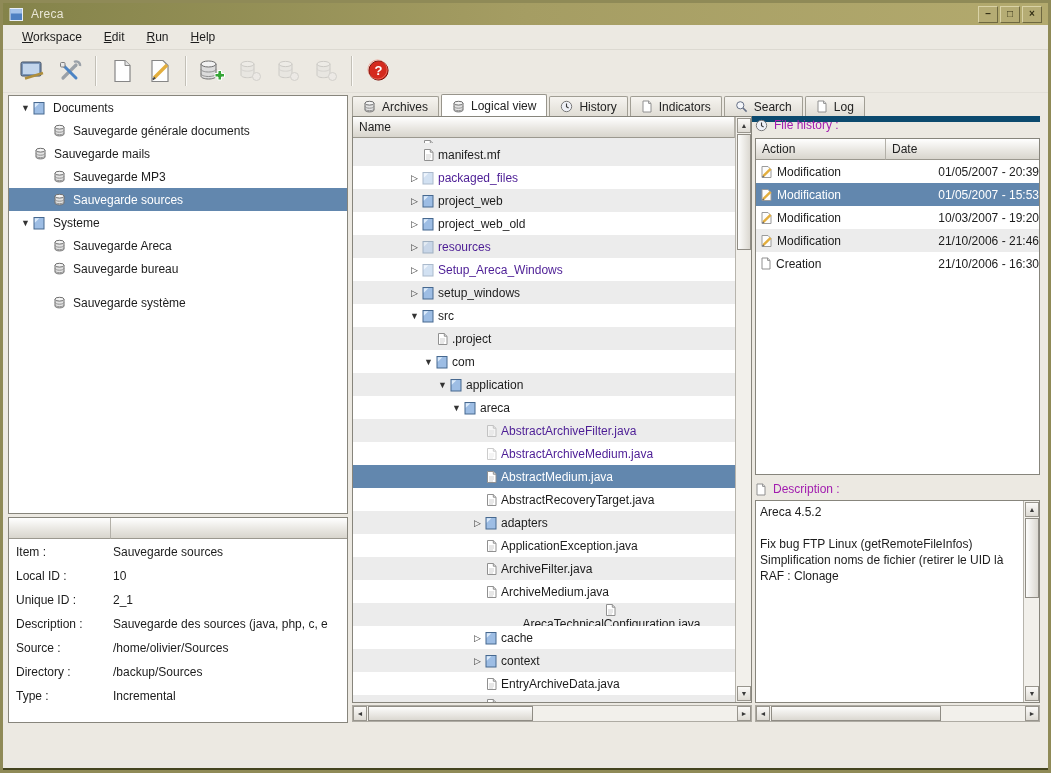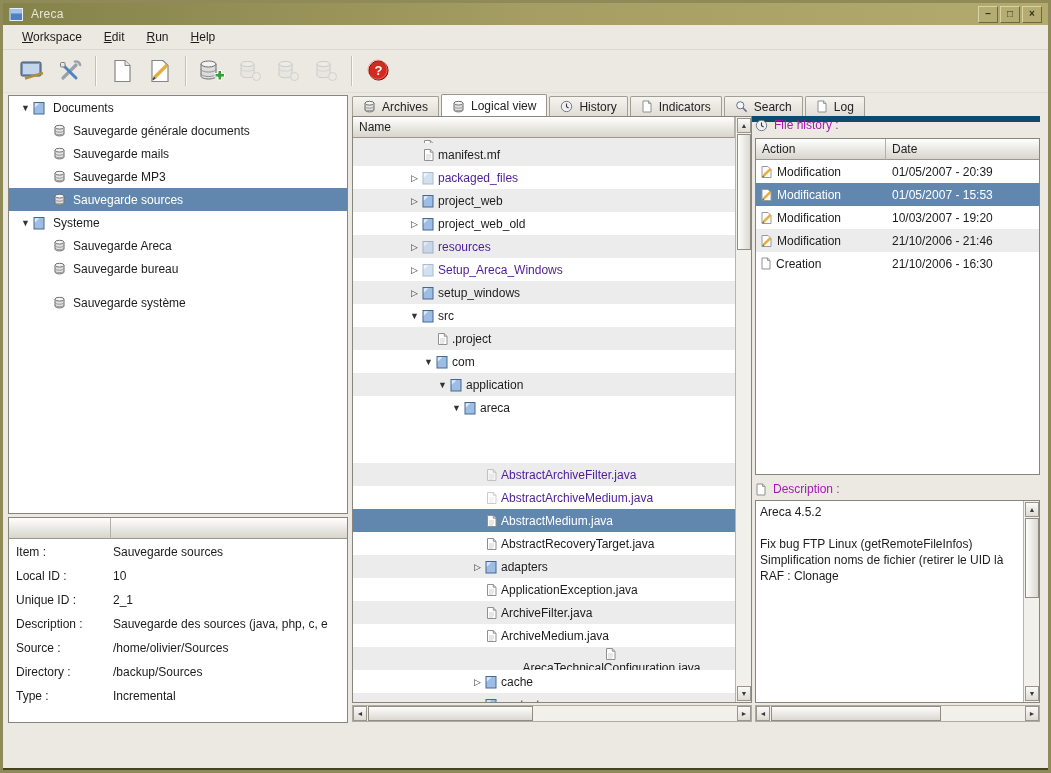--- a/index.html
+++ b/index.html
@@ -72,21 +72,21 @@
   
   .vscroll{position:absolute;top:0;right:0;bottom:0;width:16px;background:#f2f0eb;border-left:1px solid #b7b4ac;box-sizing:border-box;}
   .hscrollbar{position:absolute;height:17px;background:#f2f0eb;border:1px solid #aeaba3;box-sizing:border-box;}
   .sb-btn{position:absolute;width:14px;height:15px;background:linear-gradient(#fbfaf8,#dedbd4);
     border:1px solid #98958d;box-sizing:border-box;display:flex;align-items:center;justify-content:center;
     font-size:7px;color:#3a3a3a;line-height:1;}
   .sb-thumb{position:absolute;background:linear-gradient(to right,#fdfdfc,#dbd8d1);border:1px solid #8f8c84;box-sizing:border-box;}
   .sb-thumb.h{background:linear-gradient(#fdfdfc,#dbd8d1);}
   
   .section-label{position:absolute;display:flex;align-items:center;gap:6px;color:#a21caf;}
-  #fh-table{left:755px;top:138px;width:285px;height:337px;overflow:hidden;}
+  #fh-table{left:755px;top:138px;width:285px;height:337px;overflow:hidden;text-align:right;}
   .fh-hdr{display:flex;height:21px;}
   .fh-hdr .h1{width:130px;flex:none;}
   .fh-hdr .h2{flex:1;border-right:none;}
   .hrow{height:23px;display:flex;align-items:center;}
   .hrow.bg-gray{background:#ececec;}
   .hrow.selected{background:#6287ae;color:#fff;}
   .hrow .c1{width:130px;flex:none;display:flex;align-items:center;gap:4px;padding-left:4px;box-sizing:border-box;overflow:hidden;}
   .hrow .c2{flex:1;padding-left:6px;overflow:hidden;white-space:nowrap;}
   #desc-box{left:755px;top:500px;width:285px;height:203px;overflow:hidden;}
   #desc-text{position:absolute;left:4px;top:3px;right:19px;bottom:2px;overflow:hidden;
@@ -228,21 +228,21 @@
         <span class="icon">
           <svg width="13" height="13" viewBox="0 0 13 13">
             <path d="M2 3.2 v6.8 c0 1.1 2 1.9 4.5 1.9 s4.5-.8 4.5-1.9 V3.2" fill="#e3e3e3" stroke="#6e6e6e"></path>
             <path d="M2 6.3 c0 1.1 2 1.9 4.5 1.9 s4.5-.8 4.5-1.9" fill="none" stroke="#8f8f8f"></path>
             <path d="M2 8.8 c0 1.1 2 1.9 4.5 1.9 s4.5-.8 4.5-1.9" fill="none" stroke="#8f8f8f"></path>
             <ellipse cx="6.5" cy="3.2" rx="4.5" ry="1.9" fill="#f5f5f5" stroke="#6e6e6e"></ellipse>
           </svg>
         </span>
         <span class="lbl" style="padding-left: 7px;">Sauvegarde générale documents</span>
       </div>
-      <div class="trow" style="padding-left: 44px;">
+      <div class="trow" style="padding-left: 25px;">
         <span class="icon">
           <svg width="13" height="13" viewBox="0 0 13 13">
             <path d="M2 3.2 v6.8 c0 1.1 2 1.9 4.5 1.9 s4.5-.8 4.5-1.9 V3.2" fill="#e3e3e3" stroke="#6e6e6e"></path>
             <path d="M2 6.3 c0 1.1 2 1.9 4.5 1.9 s4.5-.8 4.5-1.9" fill="none" stroke="#8f8f8f"></path>
             <path d="M2 8.8 c0 1.1 2 1.9 4.5 1.9 s4.5-.8 4.5-1.9" fill="none" stroke="#8f8f8f"></path>
             <ellipse cx="6.5" cy="3.2" rx="4.5" ry="1.9" fill="#f5f5f5" stroke="#6e6e6e"></ellipse>
           </svg>
         </span>
         <span class="lbl" style="padding-left: 7px;">Sauvegarde mails</span>
       </div>
@@ -542,21 +542,21 @@
         <div class="crow" style="padding-left: 97px;">
           <span class="arrow">▼</span>
           <span class="icon">
             <svg width="14" height="14" viewBox="0 0 14 14">
               <rect x="2" y="1.5" width="10" height="11.5" fill="#9dbde4" stroke="#46688f"></rect>
               <path d="M2.8 2.2 h4.6 l-4.6 4.6 z" fill="#dcebfa"></path>
             </svg>
           </span>
           <span class="lbl">areca</span>
         </div>
-        <div class="crow bg-gray disabled" style="padding-left: 132px; margin-top: 44px;">
+        <div class="crow bg-gray disabled" style="padding-left: 132px;">
           <span class="icon">
             <svg width="13" height="14" viewBox="0 0 13 14">
               <path d="M2.5 1.5 h5.8 l2.7 2.7 v8.3 h-8.5 z" fill="#ffffff" stroke="#909090"></path>
               <path d="M8.3 1.5 v2.7 h2.7" fill="#e2e2e2" stroke="#909090"></path>
               <line x1="4" y1="7" x2="9" y2="7" stroke="#cfcfcf"></line>
               <line x1="4" y1="9" x2="9" y2="9" stroke="#cfcfcf"></line>
               <line x1="4" y1="11" x2="8" y2="11" stroke="#cfcfcf"></line>
             </svg>
           </span>
           <span class="lbl">AbstractArchiveFilter.java</span>

